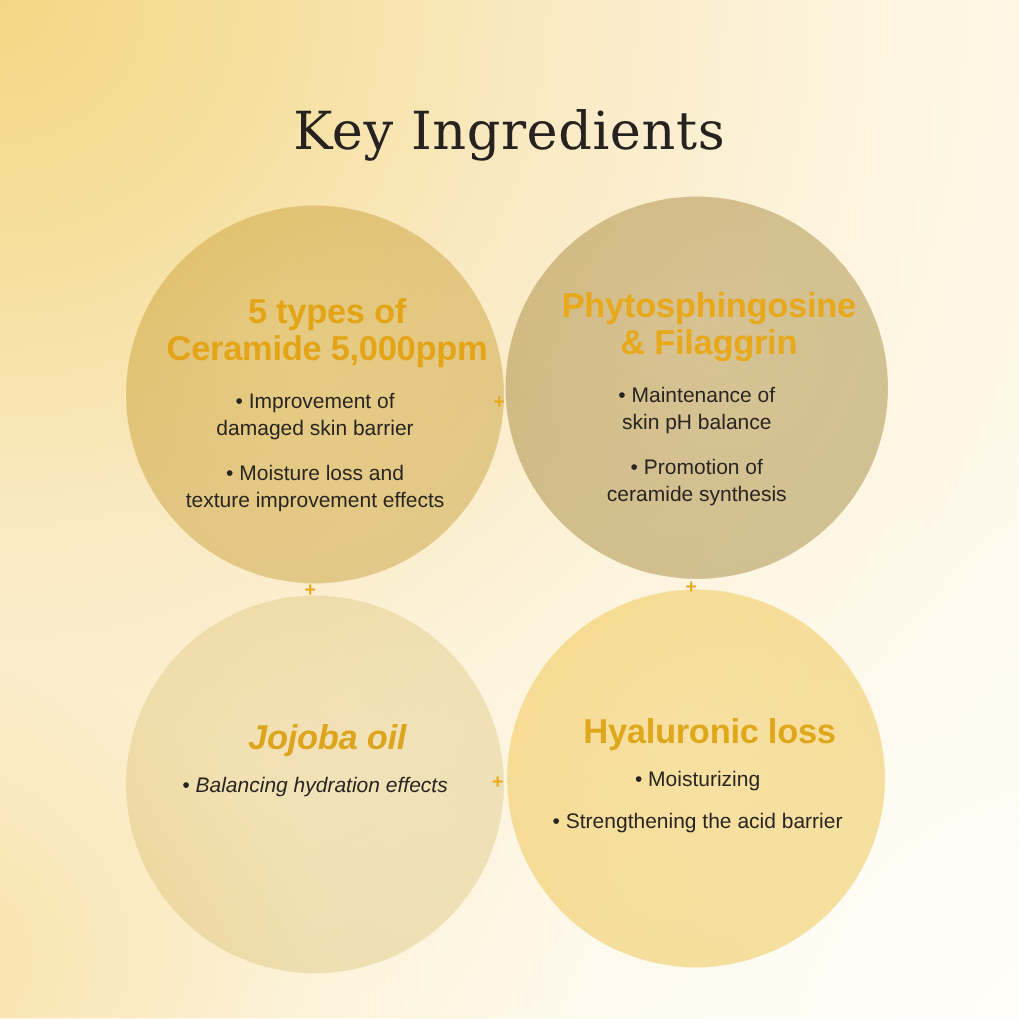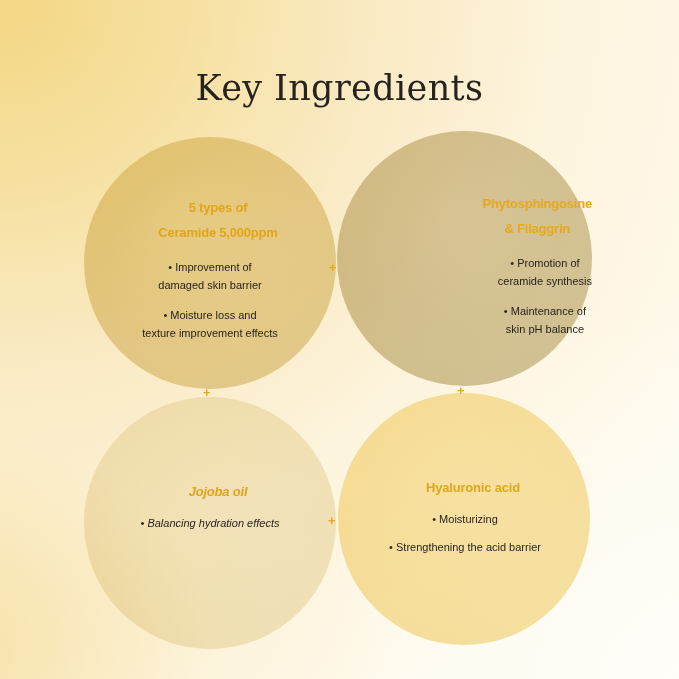--- a/index.html
+++ b/index.html
@@ -96,44 +96,44 @@
     position: absolute;
     border-radius: 50%;
     display: flex;
     flex-direction: column;
     align-items: center;
     text-align: center;
     box-sizing: border-box;
     pointer-events: none;
   }
   #content-ceramide   { left: 70px;  top: 137px;  width: 280px; height: 252px; padding-top: 58px; z-index: 10; }
-  #content-phyto      { left: 337px; top: 131px;  width: 255px; height: 255px; padding-top: 60px; z-index: 10; align-items: flex-end; }
+  #content-phyto      { left: 337px; top: 131px;  width: 255px; height: 255px; padding-top: 60px; z-index: 10; }
   #content-jojoba     { left: 70px;  top: 397px;  width: 280px; height: 252px; padding-top: 82px; z-index: 10; font-style: italic; }
   #content-hyaluronic { left: 330px; top: 393px;  width: 270px; height: 252px; padding-top: 82px; z-index: 10; }
 
   .ing-title {
     font-family: "Liberation Sans", sans-serif;
     font-weight: bold;
-    font-size: 13px;
+    font-size: 23px;
     line-height: 25px;
     color: #e3a517;
     letter-spacing: -0.2px;
     margin: 0 0 14px 16px;
     white-space: pre-line;
   }
   #content-phyto .ing-title { color: #e8a81c; }
   #content-jojoba .ing-title { color: #dda51e; margin-bottom: 11px; }
   #content-hyaluronic .ing-title { color: #dfa71c; margin-bottom: 11px; }
 
   .bullet-list {
     list-style: none;
     margin: 0;
     padding: 0;
     color: #272421;
-    font-size: 11px;
+    font-size: 14px;
     line-height: 17.5px;
   }
   .bullet-item {
     margin: 0 0 13px 0;
     white-space: pre-line;
   }
   .bullet-item:last-child { margin-bottom: 0; }
   .bullet-item::before {
     content: "\2022\00a0";
   }
@@ -176,36 +176,36 @@
 damaged skin barrier</li>
       <li class="bullet-item">Moisture loss and
 texture improvement effects</li>
     </ul>
   </div>
 
   <div class="circle-content" id="content-phyto">
     <div class="ing-title">Phytosphingosine
 &amp; Filaggrin</div>
     <ul class="bullet-list">
+      <li class="bullet-item">Maintenance of
+skin pH balance</li>
       <li class="bullet-item">Promotion of
 ceramide synthesis</li>
-      <li class="bullet-item">Maintenance of
-skin pH balance</li>
     </ul>
   </div>
 
   <div class="circle-content" id="content-jojoba">
     <div class="ing-title">Jojoba oil</div>
     <ul class="bullet-list">
       <li class="bullet-item">Balancing hydration effects</li>
     </ul>
   </div>
 
   <div class="circle-content" id="content-hyaluronic">
-    <div class="ing-title">Hyaluronic acid</div>
+    <div class="ing-title">Hyaluronic loss</div>
     <ul class="bullet-list">
       <li class="bullet-item">Moisturizing</li>
       <li class="bullet-item">Strengthening the acid barrier</li>
     </ul>
   </div>
 
   <span class="plus-mark" id="plus-top">+</span>
   <span class="plus-mark" id="plus-left">+</span>
   <span class="plus-mark" id="plus-right">+</span>
   <span class="plus-mark" id="plus-bottom">+</span>

